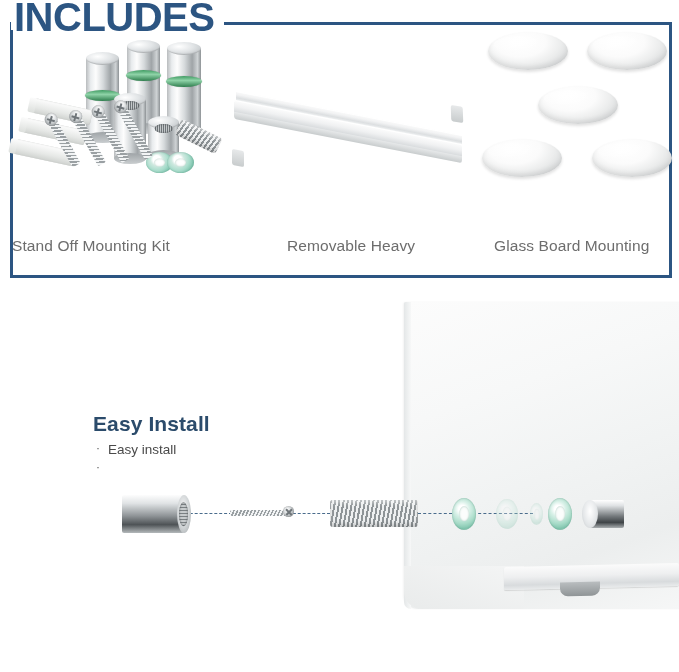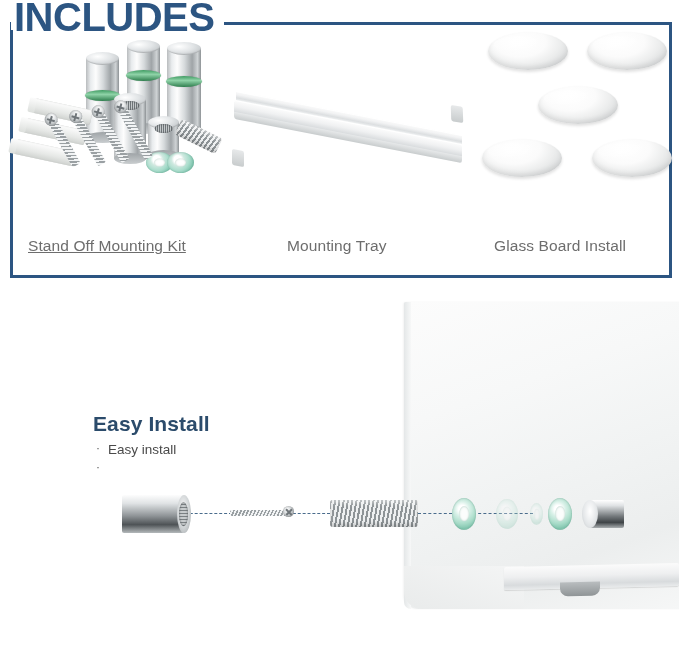--- a/index.html
+++ b/index.html
@@ -36,21 +36,21 @@
     width:182px; height:13px; background:#fff; z-index:5;
   }
 
   
   .cell{position:absolute;}
   .cell-label{
     position:absolute; top:237px;
     font-size:15.5px; color:#6d6d6d;
     white-space:nowrap; letter-spacing:0.1px;
   }
-  #label-standoff{left:28px;text-decoration:underline;}
+  #label-standoff{left:12px;}
   #label-tray{left:287px;}
   #label-magnets{left:494px;}
 
   
   .art{position:absolute;}
   .cyl{
     position:absolute;
     background:linear-gradient(90deg,#b9bcbe 0%,#e9ecee 14%,#fdfdfd 30%,#d5d9db 52%,#9fa4a7 74%,#cfd3d5 90%,#8d9295 100%);
     border-radius:3px/2px;
   }
@@ -329,32 +329,32 @@
   </div>
 
   <div class="cell">
     <div class="tray-art" style="left:232px;top:104px;width:235px;height:80px;">
       <div class="tray-face" style="left:2px;top:18px;width:228px;height:16px;transform:skewY(11deg);border-radius:2px;"></div>
       <div class="tray-lip" style="left:2px;top:30px;width:228px;height:7px;transform:skewY(11deg);border-radius:0 0 3px 3px;"></div>
       <div class="tray-face" style="left:4px;top:9px;width:226px;height:9px;transform:skewY(11deg);opacity:.9;"></div>
       <div class="tray-lip" style="left:219px;top:2px;width:12px;height:16px;transform:skewY(11deg) rotate(-2deg);border-radius:2px;"></div>
       <div class="tray-lip" style="left:0px;top:46px;width:12px;height:16px;transform:skewY(11deg);border-radius:2px;"></div>
     </div>
-    <div class="cell-label" id="label-tray">Mounting Tray</div>
+    <div class="cell-label" id="label-tray">Removable Heavy</div>
   </div>
 
   <div class="cell">
     <div class="art" style="left:470px;top:22px;width:200px;height:185px;">
       <div class="magnet" style="left:18px;top:10px;width:80px;height:38px;"></div>
       <div class="magnet" style="left:117px;top:10px;width:80px;height:38px;"></div>
       <div class="magnet" style="left:68px;top:64px;width:80px;height:38px;"></div>
       <div class="magnet" style="left:12px;top:117px;width:80px;height:38px;"></div>
       <div class="magnet" style="left:122px;top:117px;width:80px;height:38px;"></div>
     </div>
-    <div class="cell-label" id="label-magnets">Glass Board Install</div>
+    <div class="cell-label" id="label-magnets">Glass Board Mounting</div>
   </div>
 
   <div class="glass-panel"></div>
   <div class="glass-edge"></div>
   <div class="glass-bottom-curve"></div>
   <div class="bottom-tray"></div>
   <div class="bottom-tray-bracket"></div>
 
   <div class="ei-heading">Easy Install</div>
   <ul class="ei-list">

